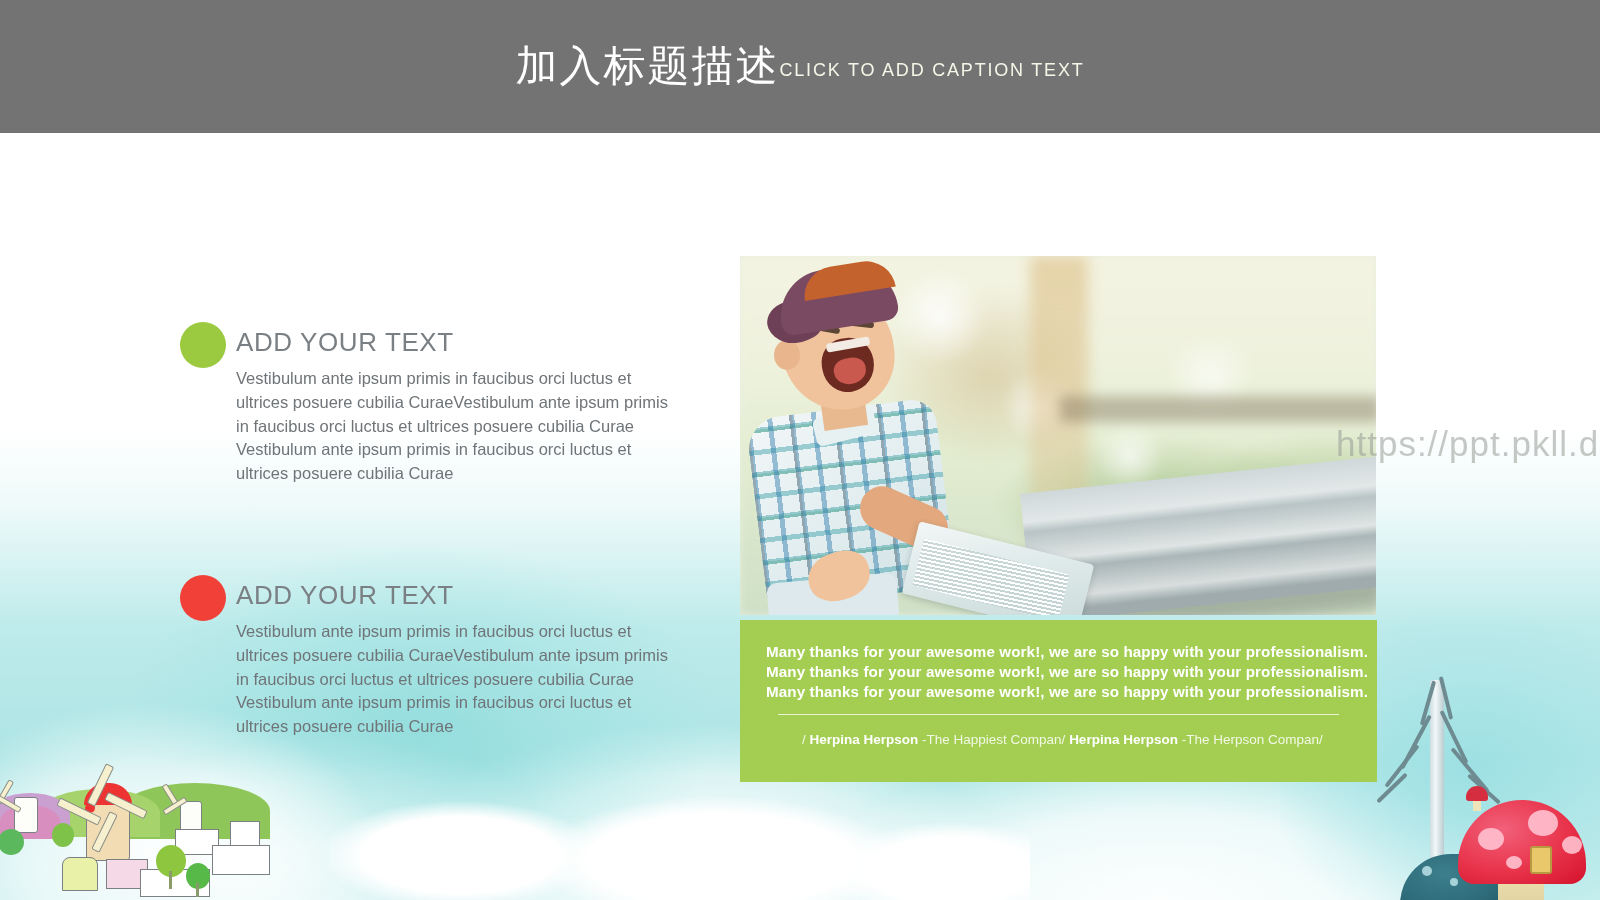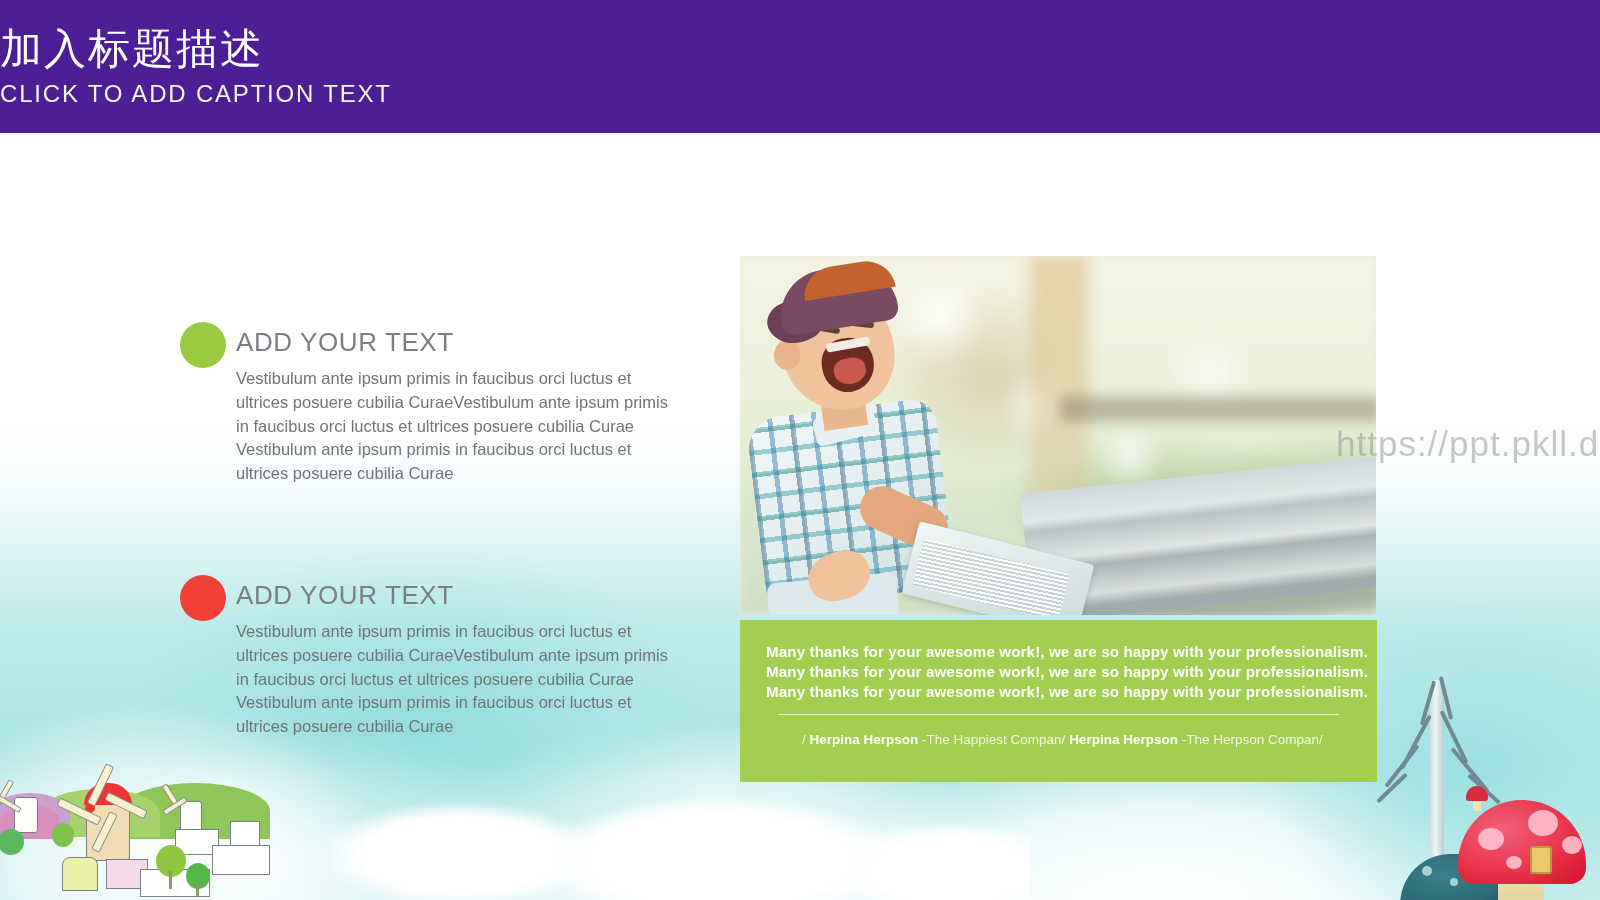--- a/index.html
+++ b/index.html
@@ -47,32 +47,32 @@
     background:
       radial-gradient(ellipse 180px 70px at 130px 75px, #fff 0%, #fff 55%, rgba(255,255,255,0) 78%),
       radial-gradient(ellipse 230px 80px at 390px 80px, #fff 0%, #fff 58%, rgba(255,255,255,0) 80%),
       radial-gradient(ellipse 150px 60px at 620px 90px, #fff 0%, #fff 55%, rgba(255,255,255,0) 80%);
   }
 
   
   #header {
     position:absolute; left:0; top:0;
     width:1600px; height:133px;
-    background:#4c1d95;
-    display:flex; flex-direction:column;
-    align-items:flex-start; justify-content:center;
+    background:#737373;
+    display:flex; flex-direction:row;
+    align-items:center; justify-content:center;
   }
   #header-title {
     color:#ffffff;
     font-size:42px; font-weight:400;
     letter-spacing:2px; line-height:1.15;
   }
   #header-subtitle {
     color:#f4f8e8;
-    font-size:24px; font-weight:400;
+    font-size:18px; font-weight:400;
     letter-spacing:1.8px; margin-top:7px;
   }
 
   
   .text-block { position:absolute; width:470px; }
   #block-1 { left:180px; top:322px; }
   #block-2 { left:180px; top:575px; }
 
   .bullet-dot {
     position:absolute; left:0; top:0;

